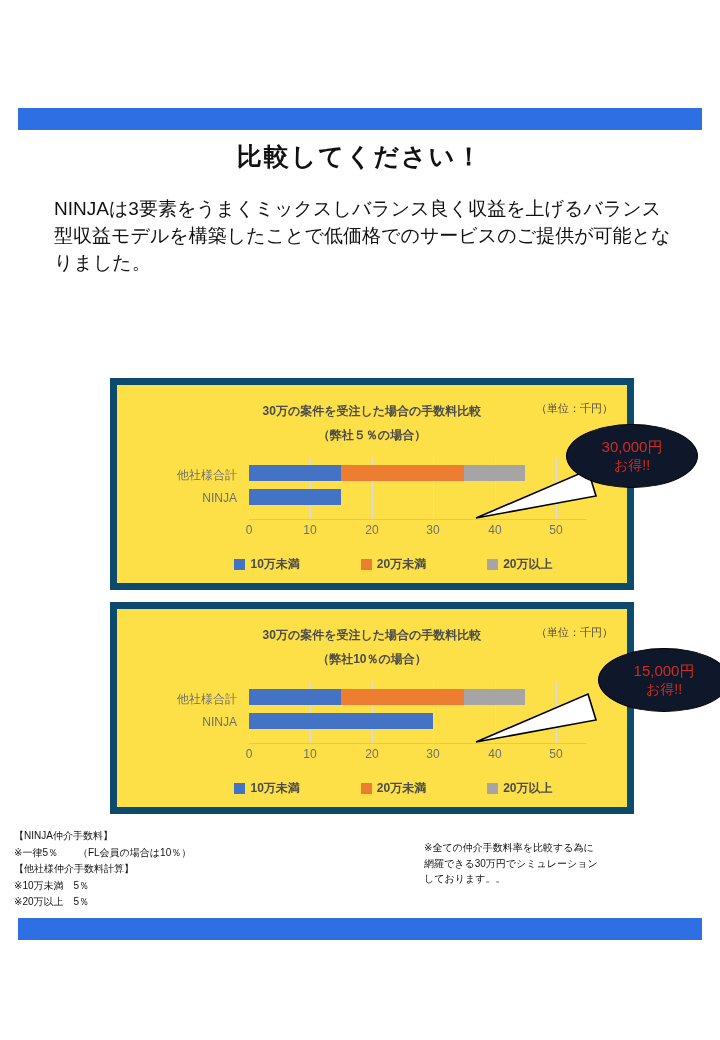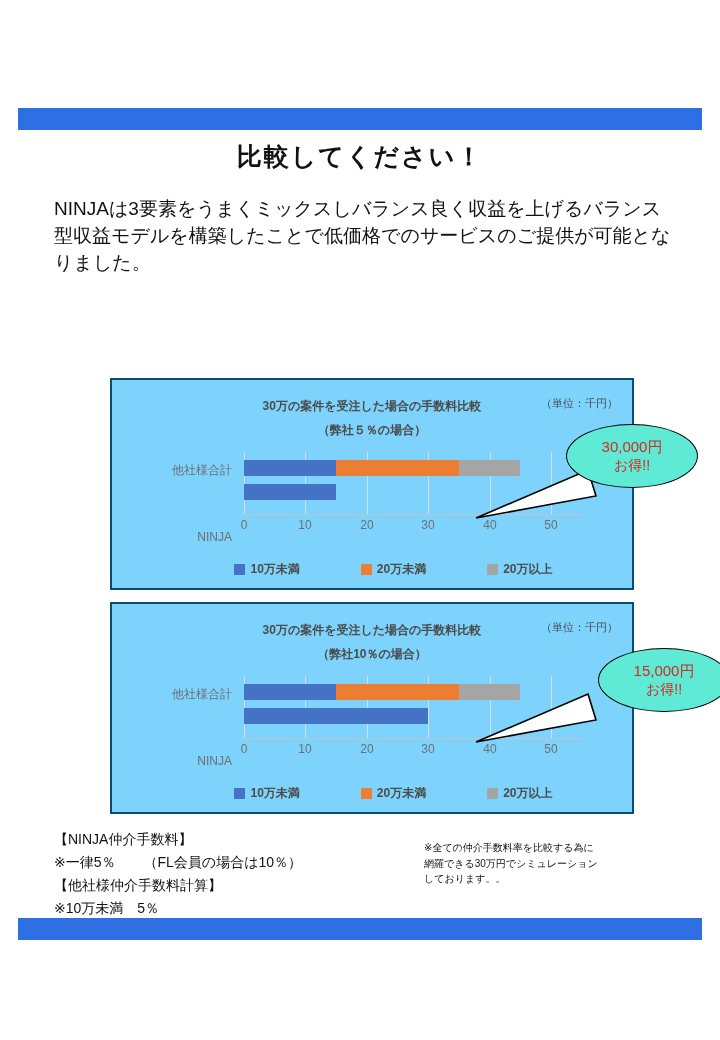--- a/index.html
+++ b/index.html
@@ -50,22 +50,22 @@
   .intro .p2 {
     font-weight: bold;
     margin-top: 2px;
   }
   .intro .p1 { font-weight: normal; }
 
   .chart-box {
     position: absolute;
     left: 110px;
     width: 524px;
-    border: 2px solid #0c4a6e;
-    background: #7dd3fc;
+    border: 7px solid #0c4a6e;
+    background: #fde047;
     box-sizing: border-box;
   }
   #chart-box-1 { top: 378px; height: 212px; }
   #chart-box-2 { top: 602px; height: 212px; }
 
   .chart-title {
     position: absolute;
     top: 18px;
     left: 0;
     width: 100%;
@@ -103,21 +103,21 @@
   .cat-label {
     position: absolute;
     right: 0;
     width: 120px;
     text-align: right;
     font-size: 12px;
     color: #6f6f6f;
     left: 0;
   }
   #c1-cat-0, #c2-cat-0 { top: 10px; }
-  #c1-cat-1, #c2-cat-1 { top: 34px; margin-top: 44px; }
+  #c1-cat-1, #c2-cat-1 { top: 34px; }
 
   .gridline {
     position: absolute;
     top: 0;
     width: 1px;
     height: 62px;
     background: #dcdcdc;
   }
   .axis-base {
     position: absolute;
@@ -177,21 +177,21 @@
     display: inline-block;
   }
 
   
   .callout {
     position: absolute;
     width: 130px;
     height: 62px;
     border: 1.6px solid #000000;
     border-radius: 50% / 50%;
-    background: #5eead4;
+    background: #0f172a;
     display: flex;
     flex-direction: column;
     align-items: center;
     justify-content: center;
     font-size: 15px;
     color: #d42a1f;
     line-height: 1.25;
     z-index: 5;
   }
   #callout-1 { top: 424px; left: 566px; }
@@ -200,24 +200,23 @@
   .callout-tail {
     position: absolute;
     z-index: 4;
   }
 
   .notes-left {
     position: absolute;
     left: 14px;
     top: 828px;
     width: 300px;
-    font-size: 14px;
+    font-size: 10px;
     line-height: 1.65;
     color: #111111;
-    margin-left: 40px;
   }
   .notes-right {
     position: absolute;
     left: 424px;
     top: 840px;
     width: 250px;
     font-size: 10px;
     line-height: 1.55;
     color: #111111;
   }

